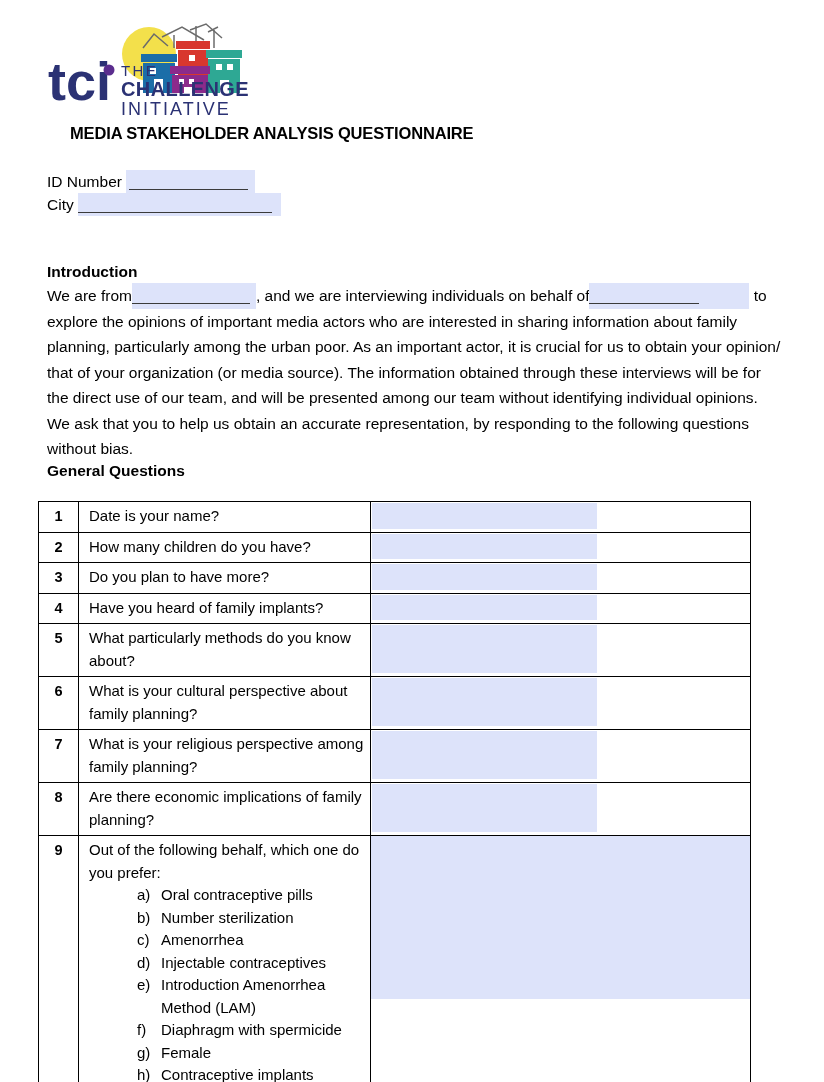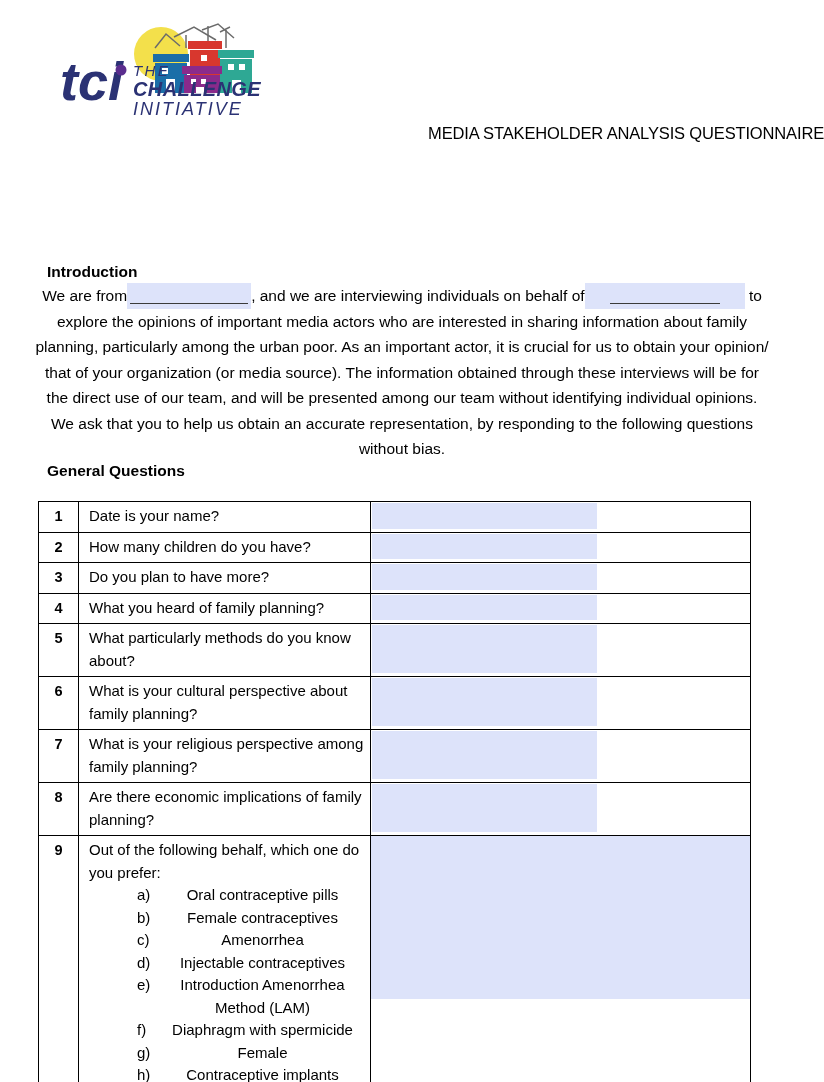--- a/index.html
+++ b/index.html
@@ -11,33 +11,33 @@
     width: 824px; height: 1082px;
     position: relative;
     font-family: "Liberation Sans", sans-serif;
     color: #000000;
     overflow: hidden;
   }
 
   
   #logo-block {
     position: absolute;
-    left: 58px; top: 14px;
-    width: 250px; height: 108px; font-style: italic;
+    left: 46px; top: 14px;
+    width: 250px; height: 108px;
   }
   #logo-svg { display:block; width: 250px; height: 108px; }
 
   
   #doc-title {
     position: absolute;
     left: 0; top: 124px;
     width: 824px;
-    text-align: right;
+    text-align: left;
     font-size: 16.5px;
-    font-weight: normal;
+    font-weight: bold;
     letter-spacing: -0.15px;
     padding-left: 70px;
   }
 
   
   #meta-block {
     position: absolute;
     left: 47px; top: 170px;
     font-size: 15.5px;
     line-height: 23px;
@@ -64,25 +64,25 @@
     font-weight: bold;
     left: 47px;
     text-align: center;
   }
   #intro-heading { top: 263px; }
   #genq-heading  { top: 462px; }
 
   
   #intro-para {
     position: absolute;
-    left: 35px; top: 283px;
+    left: 47px; top: 283px;
     width: 734px;
     font-size: 15.5px;
     line-height: 25.5px;
-    text-align: center;
+    text-align: left;
   }
   .inline-blank {
     background: #DDE3FA;
     display: inline-block;
     vertical-align: baseline;
   }
   .inline-blank .uline {
     border-bottom: 1.3px solid #3b3b3b;
     display: inline-block;
     height: 16px;
@@ -134,21 +134,21 @@
   }
   .opt-list li {
     display: flex;
     padding-left: 48px;
     line-height: 22.5px;
   }
   .opt-letter {
     width: 24px;
     flex: 0 0 24px;
   }
-  .opt-text { flex: 1 1 auto; text-align: center; }
+  .opt-text { flex: 1 1 auto; }
   .q9-lead { display:block; }
 </style>
 </head>
 <body>
 
 <div id="logo-block">
   <svg id="logo-svg" viewBox="0 0 250 108">
 
     <circle cx="103" cy="40" r="27" fill="#F3E04B"></circle>
 
@@ -196,20 +196,32 @@
 
     <text x="75" y="62" font-family="Liberation Sans, sans-serif" font-size="15" letter-spacing="2.4" fill="#2B3274">THE</text>
     <text x="75" y="82" font-family="Liberation Sans, sans-serif" font-size="20" font-weight="bold" letter-spacing="0.4" fill="#2B3274">CHALLENGE</text>
     <text x="75" y="101" font-family="Liberation Sans, sans-serif" font-size="18" letter-spacing="2.0" fill="#2B3274">INITIATIVE</text>
   </svg>
 </div>
 
 <div id="doc-title">MEDIA STAKEHOLDER ANALYSIS QUESTIONNAIRE</div>
 
 <div id="meta-block">
+  <div class="meta-row">
+    <span class="meta-label">ID Number</span>
+    <span class="fill-blank" style="width:129px;padding-left:3px;">
+      <span class="uline" style="width:119px;"></span>
+    </span>
+  </div>
+  <div class="meta-row">
+    <span class="meta-label">City</span>
+    <span class="fill-blank" style="width:203px;padding-left:0px;">
+      <span class="uline" style="width:194px;"></span>
+    </span>
+  </div>
 </div>
 
 <div class="section-heading" id="intro-heading">Introduction</div>
 
 <div id="intro-para">
   <span>We are from</span><span class="inline-blank" style="width:124px;"><span class="uline" style="width:118px;"></span></span><span>, and we are interviewing individuals on behalf of</span><span class="inline-blank" style="width:160px;"><span class="uline" style="width:110px;"></span></span><span> to explore the opinions of important media actors who are interested in sharing information about family planning, particularly among the urban poor. As an important actor, it is crucial for us to obtain your opinion/ that of your organization (or media source). The information obtained through these interviews will be for the direct use of our team, and will be presented among our team without identifying individual opinions. We ask that you to help us obtain an accurate representation, by responding to the following questions without bias.</span>
 </div>
 
 <div class="section-heading" id="genq-heading">General Questions</div>
 
@@ -231,21 +243,21 @@
       </tr>
       <tr>
         <td class="col-num">3</td>
         <td class="col-q">Do you plan to have more?</td>
         <td class="col-a">
           <div class="ans-fill"></div>
         </td>
       </tr>
       <tr>
         <td class="col-num">4</td>
-        <td class="col-q">What you heard of family planning?</td>
+        <td class="col-q">Have you heard of family implants?</td>
         <td class="col-a">
           <div class="ans-fill"></div>
         </td>
       </tr>
       <tr>
         <td class="col-num">5</td>
         <td class="col-q">What particularly methods do you know about?</td>
         <td class="col-a">
           <div class="ans-fill"></div>
         </td>
@@ -275,21 +287,21 @@
         <td class="col-num">9</td>
         <td class="col-q">
           <span class="q9-lead">Out of the following behalf, which one do you prefer:</span>
           <ul class="opt-list">
             <li>
               <span class="opt-letter">a)</span>
               <span class="opt-text">Oral contraceptive pills</span>
             </li>
             <li>
               <span class="opt-letter">b)</span>
-              <span class="opt-text">Female contraceptives</span>
+              <span class="opt-text">Number sterilization</span>
             </li>
             <li>
               <span class="opt-letter">c)</span>
               <span class="opt-text">Amenorrhea</span>
             </li>
             <li>
               <span class="opt-letter">d)</span>
               <span class="opt-text">Injectable contraceptives</span>
             </li>
             <li>

